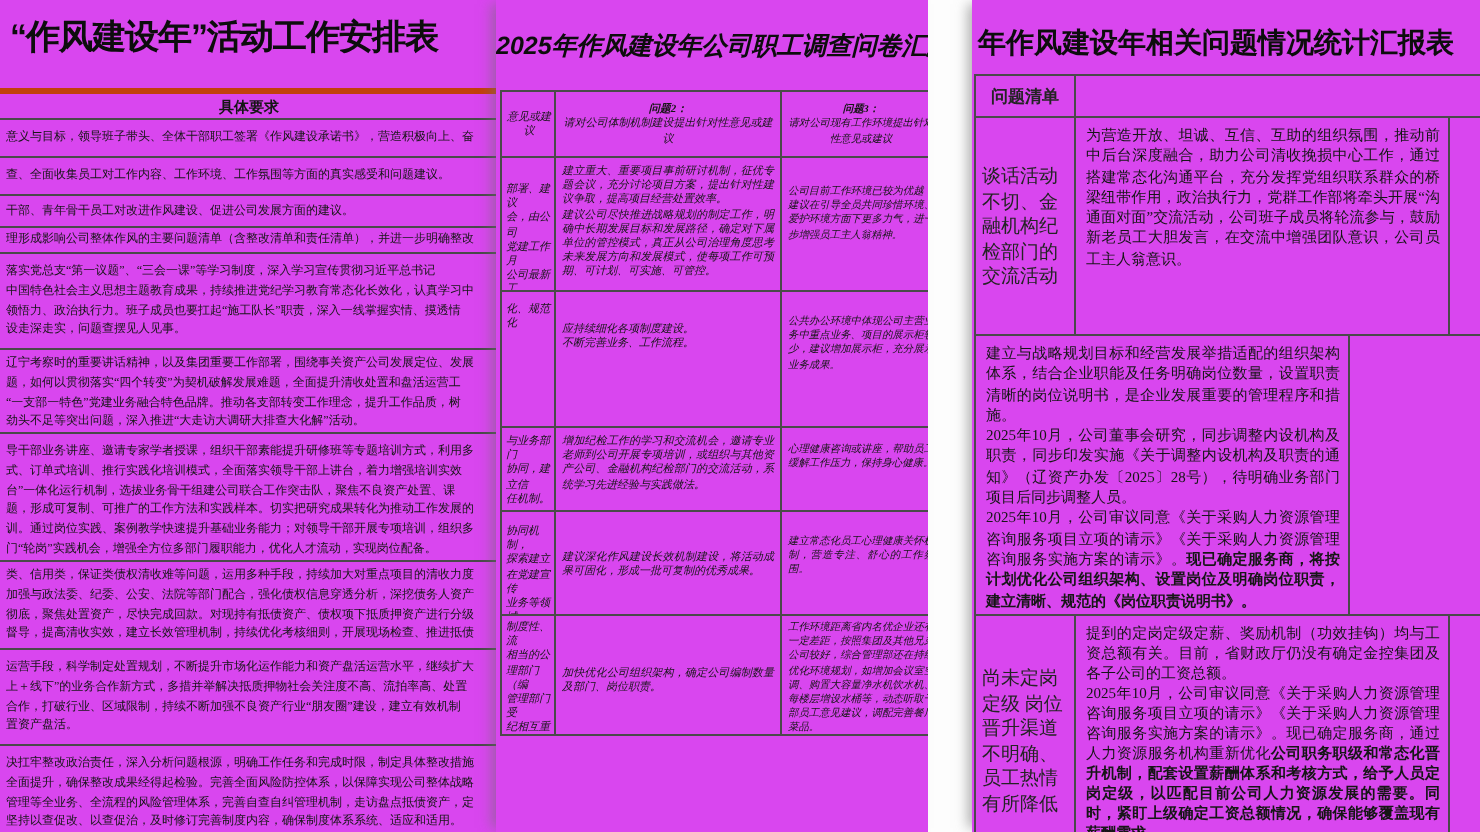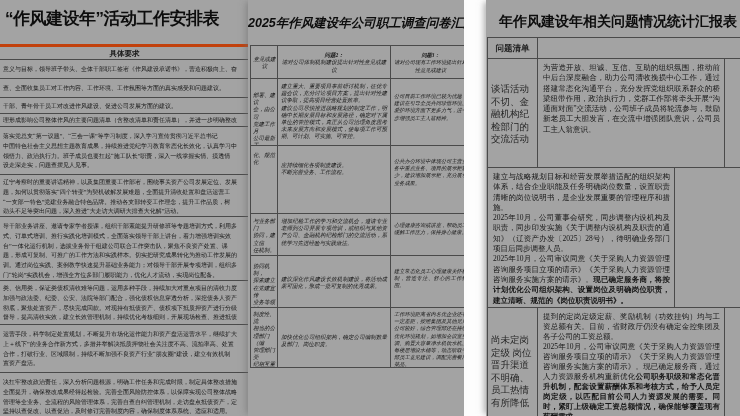--- a/index.html
+++ b/index.html
@@ -1,18 +1,18 @@
 <!DOCTYPE html>
 <html><head>
 <meta charset="utf-8">
 <style>
   html,body{margin:0;padding:0;background:#fff;}
   .canvas{position:relative;width:740px;height:416px;overflow:hidden;background:#fdfdfd;
           font-family:"Liberation Serif","DejaVu Serif",serif;color:#161616;}
-  .page{position:absolute;top:0;bottom:0;background:#a3a3a3;overflow:hidden;}
+  .page{position:absolute;top:0;bottom:0;background:#d946ef;overflow:hidden;}
   .page-left{left:0;width:248px;z-index:1;}
   .page-mid{left:248px;width:216px;z-index:2;box-shadow:-4px 0 6px -2px rgba(110,110,110,.55);font-style:italic;}
   .page-right{left:486px;width:254px;z-index:3;box-shadow:-4px 0 6px -2px rgba(110,110,110,.55);}
   .doc-title{font-family:"Liberation Sans","DejaVu Sans",sans-serif;font-weight:bold;color:#0d0d0d;white-space:nowrap;}
   
   .ltable{position:absolute;left:0;top:44px;width:248px;border-top:3px solid #c2410c;}
   .lrow{border-bottom:1px solid #4a4a4a;box-sizing:border-box;overflow:hidden;
         font-size:6px;line-height:9.8px;text-align:justify;white-space:pre-line;
         padding:3px 2px 0 3px;letter-spacing:0;}
   .lhead{font-family:"Liberation Sans","DejaVu Sans",sans-serif;font-weight:bold;font-size:7.5px;
@@ -167,21 +167,21 @@
 作为主，难</div>
         <div class="mcell mB" style="padding-top:26px;">加快优化公司组织架构，确定公司编制数量及部门、岗位职责。</div>
         <div class="mcell mC" style="padding-top:3px;">工作环境距离省内名优企业还有一定差距，按照集团及其他兄弟公司较好，综合管理部还在持续优化环境规划，如增加会议室空调、购置大容量净水机饮水机、每楼层增设水桶等，动态听取干部员工意见建议，调配完善餐厅菜品。</div>
         <div class="mcell mD" style="padding-top:18px;">合作氛围
 团结协作</div>
       </div>
     </div>
   </div>
 
   <div class="page page-right">
-    <div class="doc-title" style="position:absolute;left:13px;top:13px;font-size:14px;font-family:Liberation Serif, serif;">年作风建设年相关问题情况统计汇报表</div>
+    <div class="doc-title" style="position:absolute;left:3px;top:13px;font-size:14px;font-family:Liberation Serif, serif;">年作风建设年相关问题情况统计汇报表</div>
     <div class="rtable">
 
       <div class="rrow" style="height:21px;">
         <div class="rprob rhead" style="padding:0;">问题清单</div>
         <div class="rextra"></div>
       </div>
 
       <div class="rrow" style="height:109px;">
         <div class="rprob" style="padding-top:24px;">谈话活动不切、金融机构纪检部门的交流活动</div>
         <div class="rfb"><span>为营造开放、坦诚、互信、互助的组织氛围，推动前中后台深度融合，助力公司清收挽损中心工作，通过搭建常态化沟通平台，充分发挥党组织联系群众的桥梁纽带作用，政治执行力，党群工作部将牵头开展“沟通面对面”交流活动，公司班子成员将轮流参与，鼓励新老员工大胆发言，在交流中增强团队意识，公司员工主人翁意识。</span><b></b></div>

